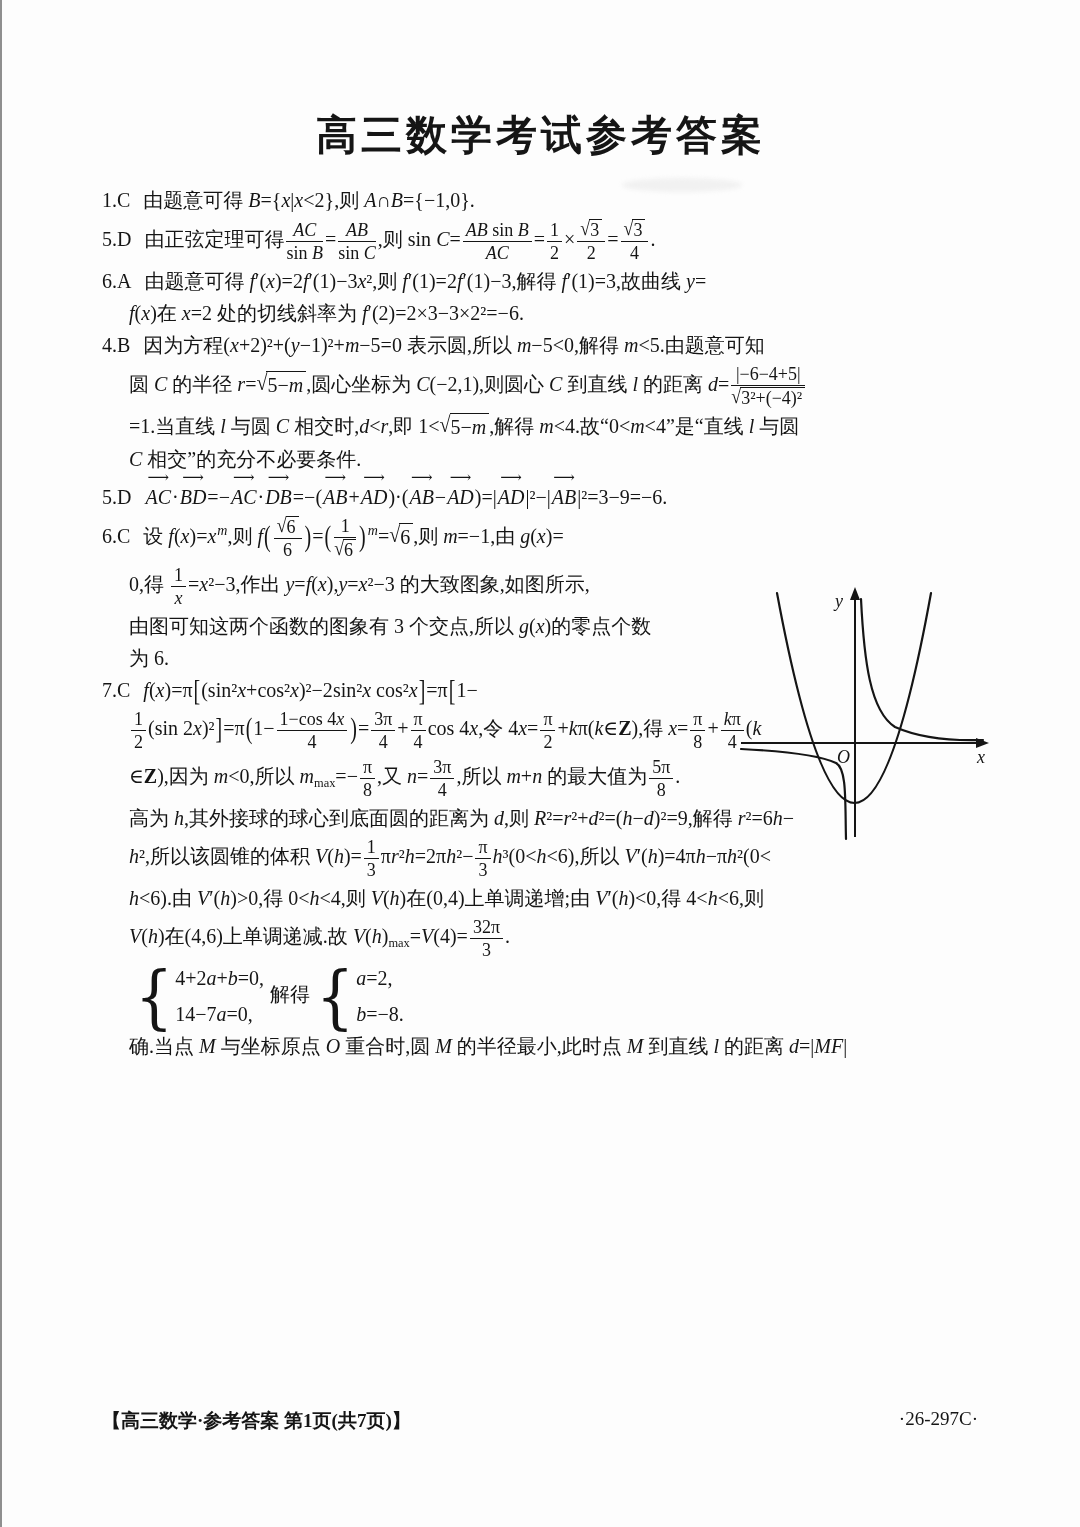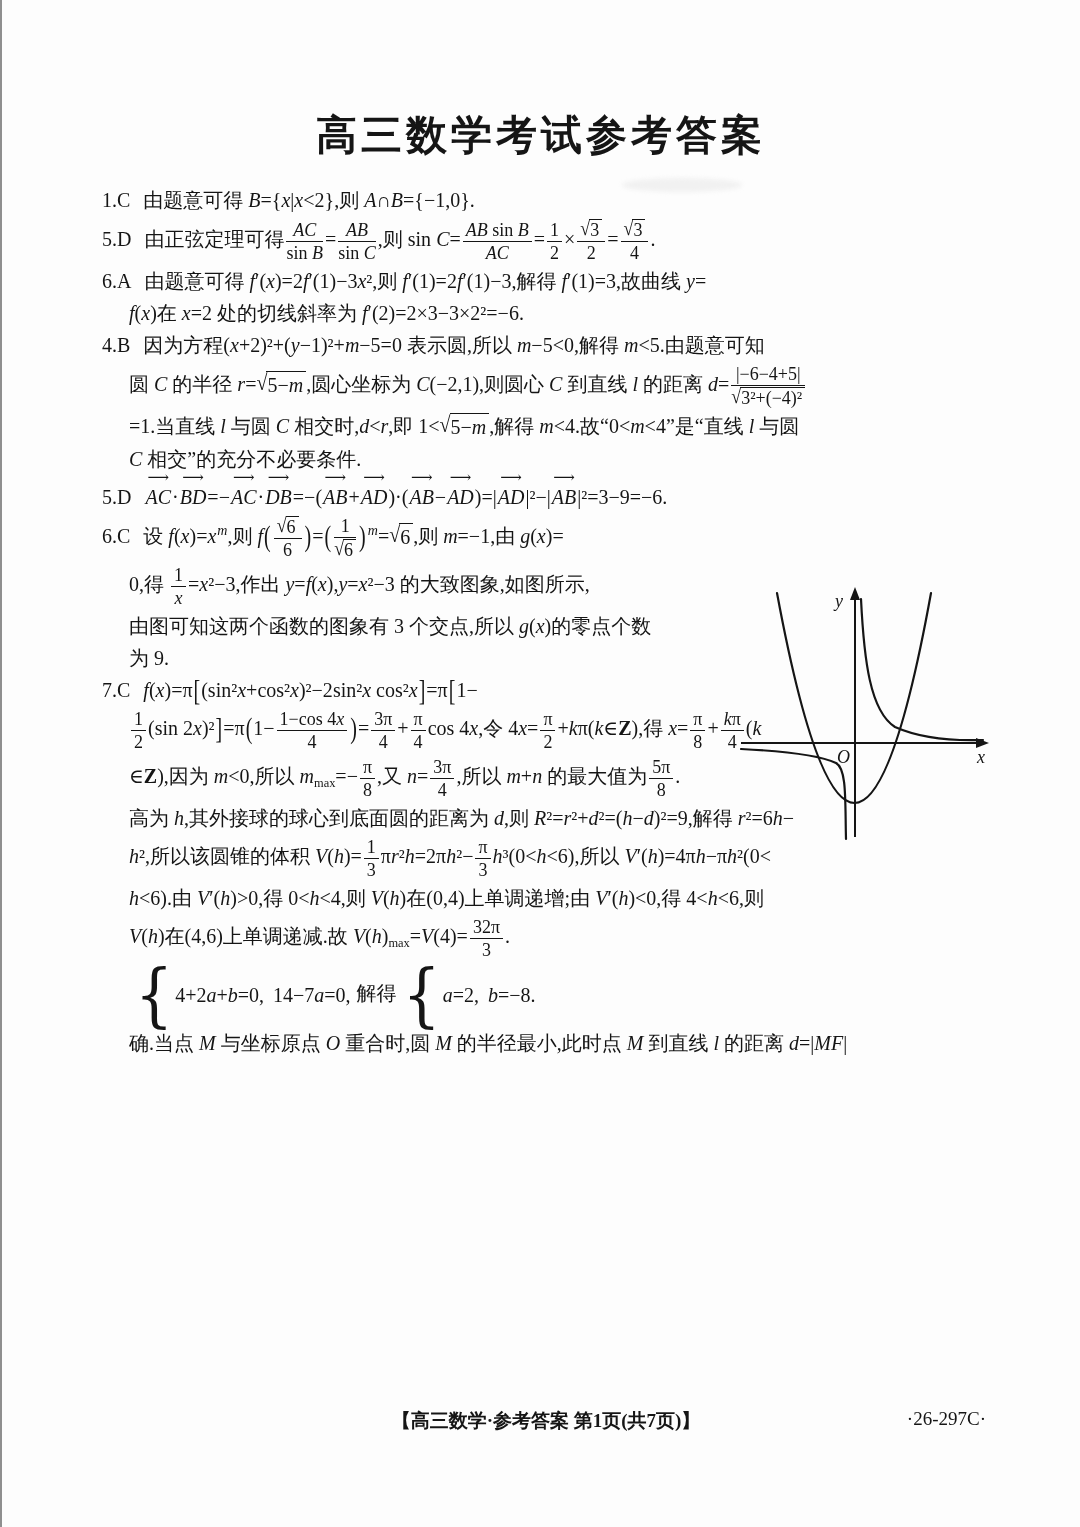--- a/index.html
+++ b/index.html
@@ -48,31 +48,31 @@
   .vec{position:relative;display:inline-block;font-style:italic;margin:0 1px;padding-top:6px;}
   .vec .arr{
     position:absolute;top:-8px;left:0;width:100%;
     text-align:center;font-size:15px;font-style:normal;line-height:14px;
   }
   
   .big{display:inline-block;transform:scaleY(1.5);transform-origin:center;margin:0 1px;}
   
   .cases{display:inline-flex;align-items:center;vertical-align:middle;margin:0 6px;}
   .cases .brace{font-size:60px;font-weight:400;line-height:60px;transform:scaleY(1.15);margin-right:2px;font-family:"DejaVu Serif",serif;}
-  .cases .rows{display:inline-flex;flex-direction:row;gap:9px;text-align:left;}
+  .cases .rows{display:inline-flex;flex-direction:column;gap:9px;text-align:left;}
   .answer{position:relative;}
   
   .fig{position:absolute;left:735px;top:585px;}
   .fig text{font-family:"Liberation Serif",serif;font-style:italic;font-size:18px;fill:#151515;}
   .footer{
     position:absolute;top:1408px;left:100px;right:90px;
     font-size:19px;font-weight:600;
   }
-  .footer .f-center{position:absolute;left:0;right:0;text-align:center;font-family:Liberation Serif, serif;}
-  .footer .f-right{position:absolute;right:4px;font-weight:500;text-align:center;}
+  .footer .f-center{position:absolute;left:0;right:0;text-align:left;font-family:Liberation Serif, serif;}
+  .footer .f-right{position:absolute;right:12px;font-weight:500;text-align:center;}
   .smudge{position:absolute;top:178px;left:620px;width:120px;height:14px;
     background:#f1f1f1;border-radius:50%;filter:blur(2px);}
 </style>
 </head>
 <body>
 
 <div class="page">
   <div class="smudge"></div>
   <div class="title">高三数学考试参考答案</div>
 
@@ -147,21 +147,21 @@
               </span></span>
           </span><span class="big">)</span><span class="sp" style="font-size: 0.7em; position: relative; top: -0.55em; margin-left: 1px;"><span class="mi">m</span></span>=<span class="sq">
             <span class="r">√</span>
             <span class="bar">6</span>
           </span>,则 <span class="mi">m</span>=−1,由 <span class="mi">g</span>(<span class="mi">x</span>)=</div>
         <div class="line cont">0,得 <span class="frac">
             <span class="num">1</span>
             <span class="den"><span class="mi">x</span></span>
           </span>=<span class="mi">x</span>²−3,作出 <span class="mi">y</span>=<span class="mi">f</span>(<span class="mi">x</span>),<span class="mi">y</span>=<span class="mi">x</span>²−3 的大致图象,如图所示,</div>
         <div class="line cont">由图可知这两个函数的图象有 3 个交点,所以 <span class="mi">g</span>(<span class="mi">x</span>)的零点个数</div>
-        <div class="line cont">为 9.</div>
+        <div class="line cont">为 6.</div>
       </div>
       <div class="answer">
         <div class="line"><span class="qnum">7.C</span><span class="mi">f</span>(<span class="mi">x</span>)=π<span class="big">[</span>(<span class="rm">sin</span>²<span class="mi">x</span>+<span class="rm">cos</span>²<span class="mi">x</span>)²−2<span class="rm">sin</span>²<span class="mi">x</span> <span class="rm">cos</span>²<span class="mi">x</span><span class="big">]</span>=π<span class="big">[</span>1−</div>
         <div class="line cont"><span class="frac">
             <span class="num">1</span>
             <span class="den">2</span>
           </span>(<span class="rm">sin</span> 2<span class="mi">x</span>)²<span class="big">]</span>=π<span class="big">(</span>1−<span class="frac">
             <span class="num">1−<span class="rm">cos</span> 4<span class="mi">x</span></span>
             <span class="den">4</span>
           </span><span class="big">)</span>=<span class="frac">

